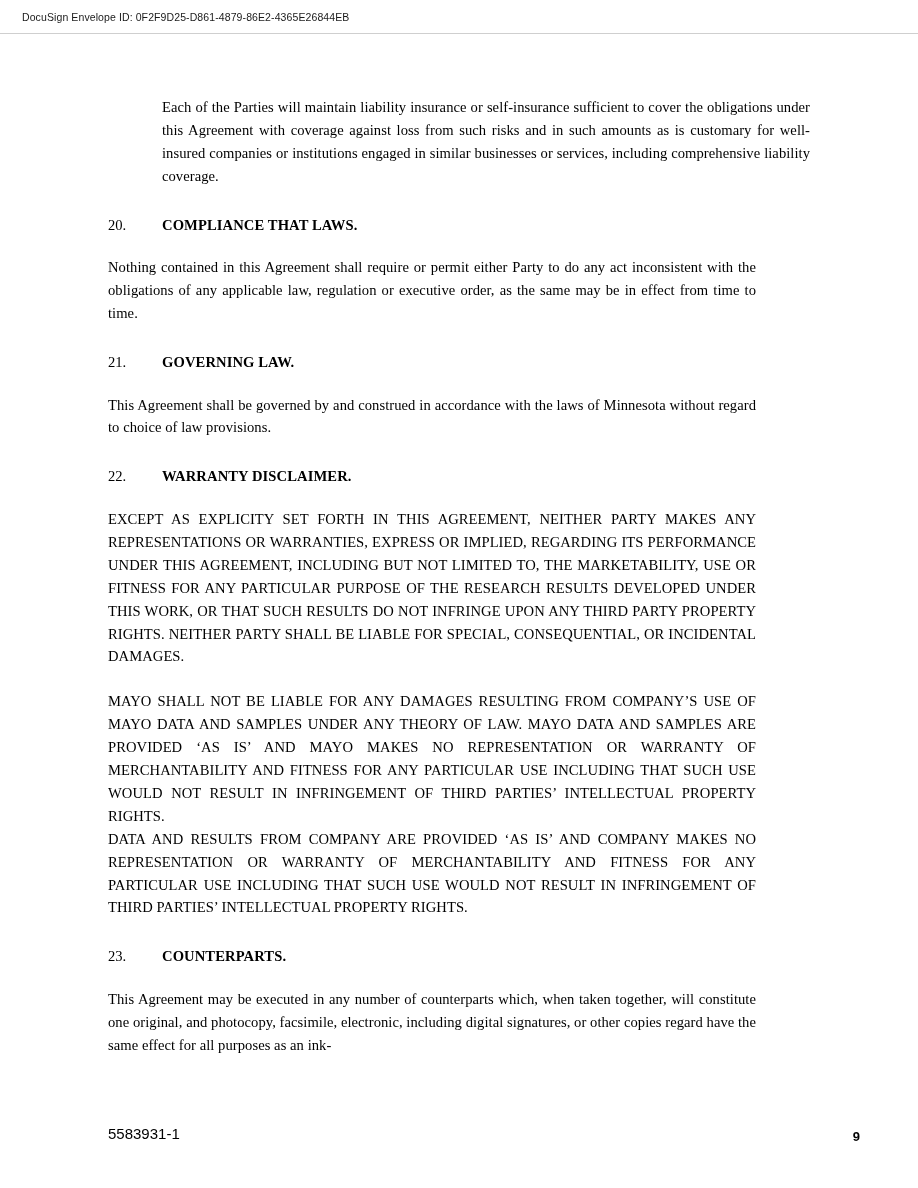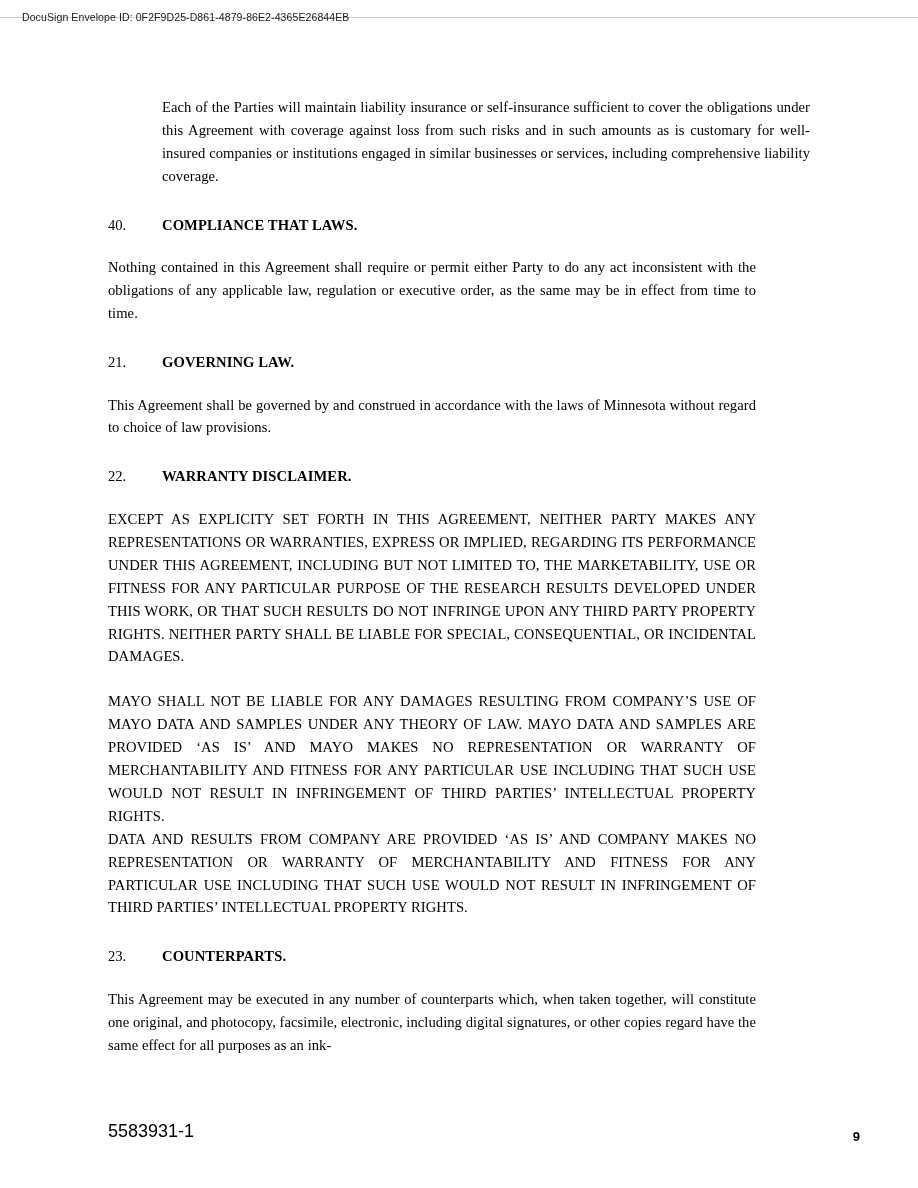--- a/index.html
+++ b/index.html
@@ -19,21 +19,21 @@
     position: relative;
     width: 918px;
     height: 1188px;
     box-sizing: border-box;
   }
   .envelope-bar {
     position: absolute;
     top: 0;
     left: 0;
     width: 918px;
-    height: 18px;
+    height: 34px;
     border-bottom: 1px solid #cfcfcf;
     box-sizing: border-box;
   }
   .envelope-id {
     position: absolute;
     top: 11px;
     left: 22px;
     font-size: 10.5px;
     letter-spacing: 0.1px;
     color: #1a1a1a;
@@ -75,21 +75,21 @@
     width: 648px;
   }
   .gap-sm { height: 16px; }
   .gap-md { height: 22px; }
   .gap-lg { height: 26px; }
   .nojust { text-align: left; }
   .footer-left {
     position: absolute;
     left: 108px;
     bottom: 46px;
-    font-size: 18px;
+    font-size: 15px;
   }
   .footer-right {
     position: absolute;
     right: 58px;
     bottom: 44px;
     font-size: 13px;
     font-weight: bold;
   }
 </style>
 </head>
@@ -101,21 +101,21 @@
     <div class="envelope-id">DocuSign Envelope ID: 0F2F9D25-D861-4879-86E2-4365E26844EB</div>
   </div>
 
   <div class="content">
 
     <p class="body-para indent" style="margin-left:54px;width:648px;">Each of the Parties will maintain liability insurance or self-insurance sufficient to cover the obligations under this Agreement with coverage against loss from such risks and in such amounts as is customary for well-insured companies or institutions engaged in similar businesses or services, including comprehensive liability coverage.</p>
 
     <div class="gap-lg"></div>
 
     <div class="clause">
-      <div class="clause-num">40.</div>
+      <div class="clause-num">20.</div>
       <div class="clause-title">COMPLIANCE THAT LAWS.</div>
     </div>
     <div class="gap-sm"></div>
     <p class="body-para indent">Nothing contained in this Agreement shall require or permit either Party to do any act inconsistent with the obligations of any applicable law, regulation or executive order, as the same may be in effect from time to time.</p>
 
     <div class="gap-lg"></div>
 
     <div class="clause">
       <div class="clause-num">21.</div>
       <div class="clause-title">GOVERNING LAW.</div>

